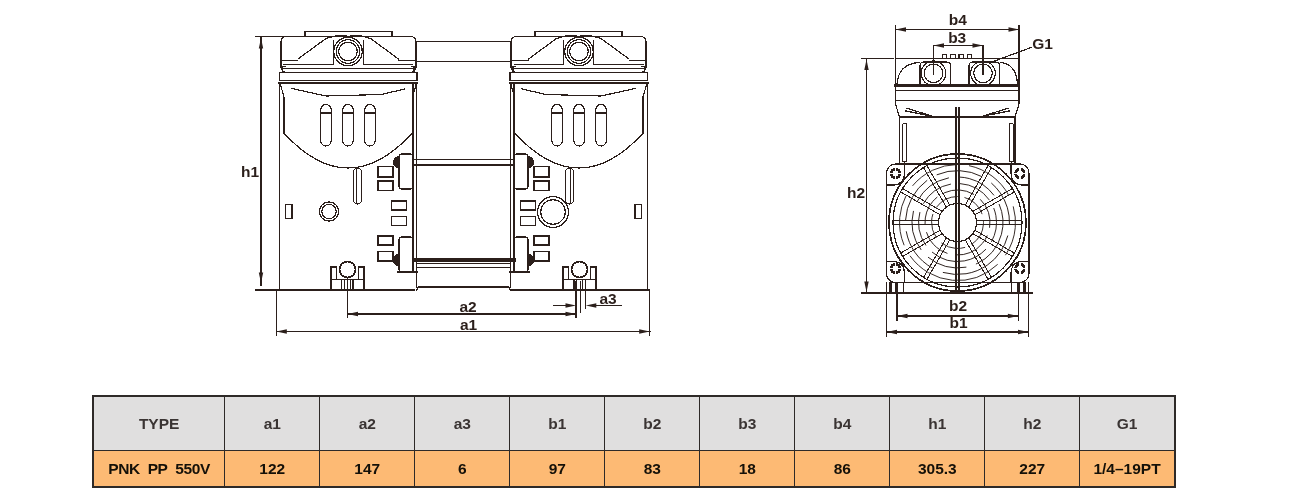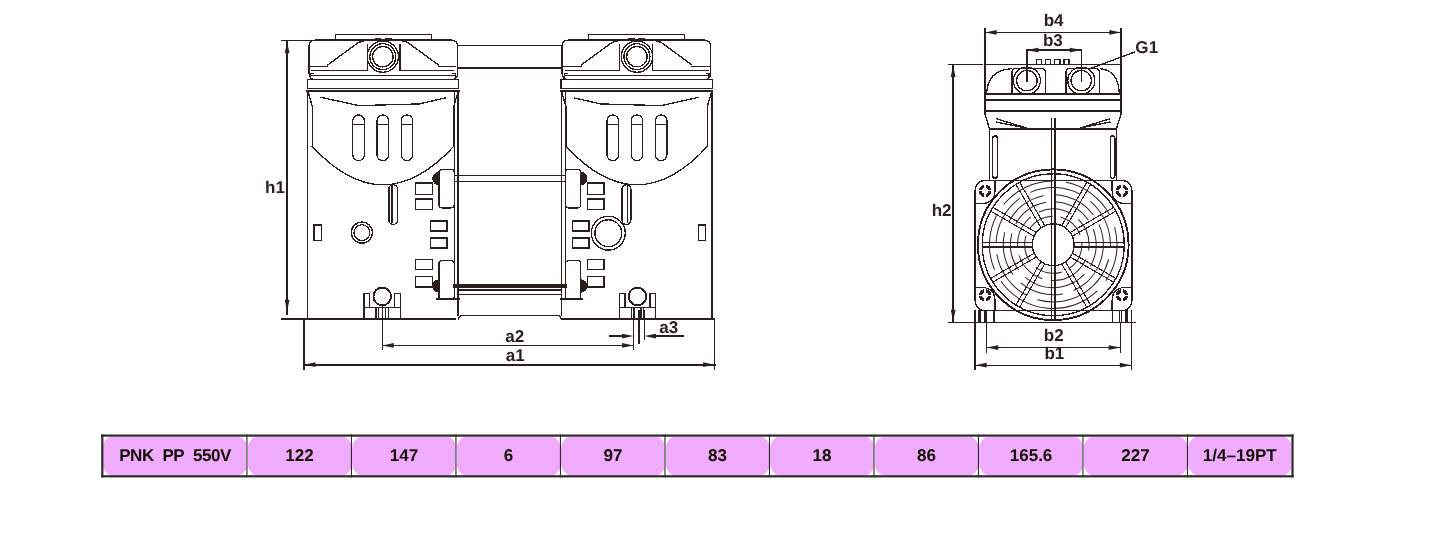--- a/index.html
+++ b/index.html
@@ -5,22 +5,22 @@
   html,body { margin:0; padding:0; background:#ffffff; }
   body { width:1300px; height:500px; position:relative;
          font-family:"Liberation Sans", sans-serif; }
   #draw { position:absolute; left:0; top:0; }
   #spec { position:absolute; left:92px; top:395px; border-collapse:collapse;
            table-layout:fixed; }
   #spec th, #spec td { border:1px solid #2e2a28; text-align:center;
            font-family:"Liberation Sans", sans-serif; overflow:hidden; }
   #spec th { background:#e0dfdf; height:51px; font-size:15.5px; font-weight:bold;
            color:#3a3433; }
-  #spec td { background:#f0abfc; height:33px; font-size:15.5px; font-weight:bold;
-           color:#141008;border-radius:12px; }
+  #spec td { background:#fdba74; height:33px; font-size:15.5px; font-weight:bold;
+           color:#141008; }
   #spec { border:2px solid #2e2a28; }
 </style>
 </head>
 <body>
 
 <div id="draw">
 <svg width="1300" height="500" viewBox="0 0 1300 500" font-family="Liberation Sans, sans-serif">
   <defs>
     <path id="arr" d="M0,0 L-10.5,2.2 L-10.5,-2.2 Z" fill="#2b1f1b" stroke="none"></path>
   </defs>
@@ -362,27 +362,40 @@
       <col style="width:95.0px">
       <col style="width:95.0px">
       <col style="width:95.0px">
       <col style="width:95.0px">
       <col style="width:95.0px">
       <col style="width:95.0px">
       <col style="width:95.0px">
       <col style="width:95.0px">
     </colgroup>
   <tbody>
+      <tr>
+        <th>TYPE</th>
+        <th>a1</th>
+        <th>a2</th>
+        <th>a3</th>
+        <th>b1</th>
+        <th>b2</th>
+        <th>b3</th>
+        <th>b4</th>
+        <th>h1</th>
+        <th>h2</th>
+        <th>G1</th>
+      </tr>
   <tr>
         <td><span style="letter-spacing:-0.4px">PNK&nbsp; PP&nbsp; 550V</span></td>
         <td>122</td>
         <td>147</td>
         <td>6</td>
         <td>97</td>
         <td>83</td>
         <td>18</td>
         <td>86</td>
-        <td>165.6</td>
+        <td>305.3</td>
         <td>227</td>
         <td>1/4–19PT</td>
       </tr>
 </tbody>
   </table>
 
 </body></html>

